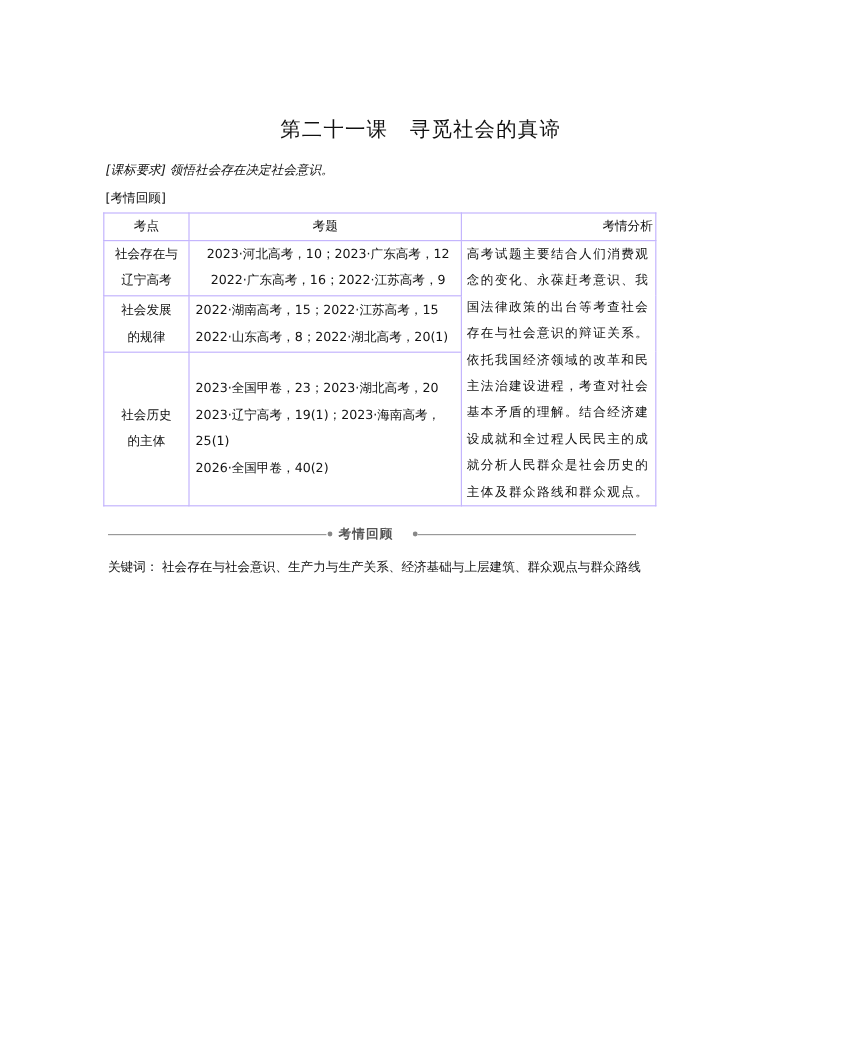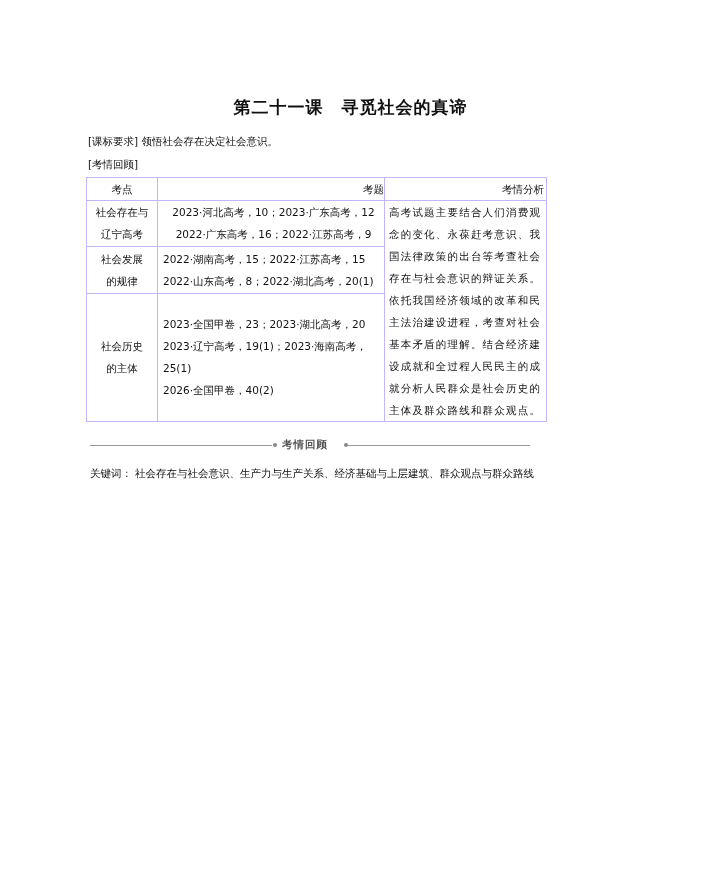--- a/index.html
+++ b/index.html
@@ -1,21 +1,21 @@
 <!DOCTYPE html>
 <html><head>
 <meta charset="utf-8">
 <style>
   html, body { margin:0; padding:0; background:#ffffff; }
   body { width:701px; height:877px; position:relative; overflow:hidden;
          font-family:"DejaVu Sans", "Liberation Sans", sans-serif; color:#111; }
   .title { position:absolute; left:0; width:701px; top:96px; text-align:center;
-           font-size:17px; font-weight:bold; letter-spacing:1px; }
+           font-size:17px; font-weight:normal; letter-spacing:1px; }
   .title .sp { display:inline-block; width:18px; }
-  .req { position:absolute; left:88px; top:135px; font-size:10.5px; }
+  .req { position:absolute; left:88px; top:135px; font-size:10.5px;font-style:italic; }
   .review { position:absolute; left:88px; top:158px; font-size:10.5px; }
   table.exam { position:absolute; left:86px; top:177px; border-collapse:collapse;
                font-size:10.5px; }
   table.exam td, table.exam th { border:1px solid #c4b5fd; padding:0; font-weight:normal; }
   th { height:19px; text-align:center; }
   .c1 { width:70px; text-align:center; line-height:22px; }
   .c2 { width:221px; padding-left:5px !important; line-height:22px; vertical-align:middle; }
   .c3 { width:155px; vertical-align:top; padding:0 2px 0 4px !important; line-height:22px;
         letter-spacing:1.2px; }
   .r1 td.c1, .r1 td.c2 { height:41px;text-align:center; }
@@ -44,21 +44,21 @@
   <span>[课标要求]</span>
   <span>领悟社会存在决定社会意识。</span>
 </div>
 
 <div class="review">[考情回顾]</div>
 
 <table class="exam">
   <tbody>
       <tr>
     <th class="c1">考点</th>
-    <th class="c2" style="text-align:right;padding-left:0 !important">考题</th>
+    <th class="c2" style="text-align:center;padding-left:0 !important">考题</th>
     <th class="c3" style="text-align:right;letter-spacing:0">考情分析</th>
   </tr>
   <tr class="r1">
     <td class="c1">
       <div>社会存在与</div>
       <div>辽宁高考</div>
     </td>
     <td class="c2">
       <div>2023·河北高考，10；2023·广东高考，12</div>
       <div>2022·广东高考，16；2022·江苏高考，9</div>

